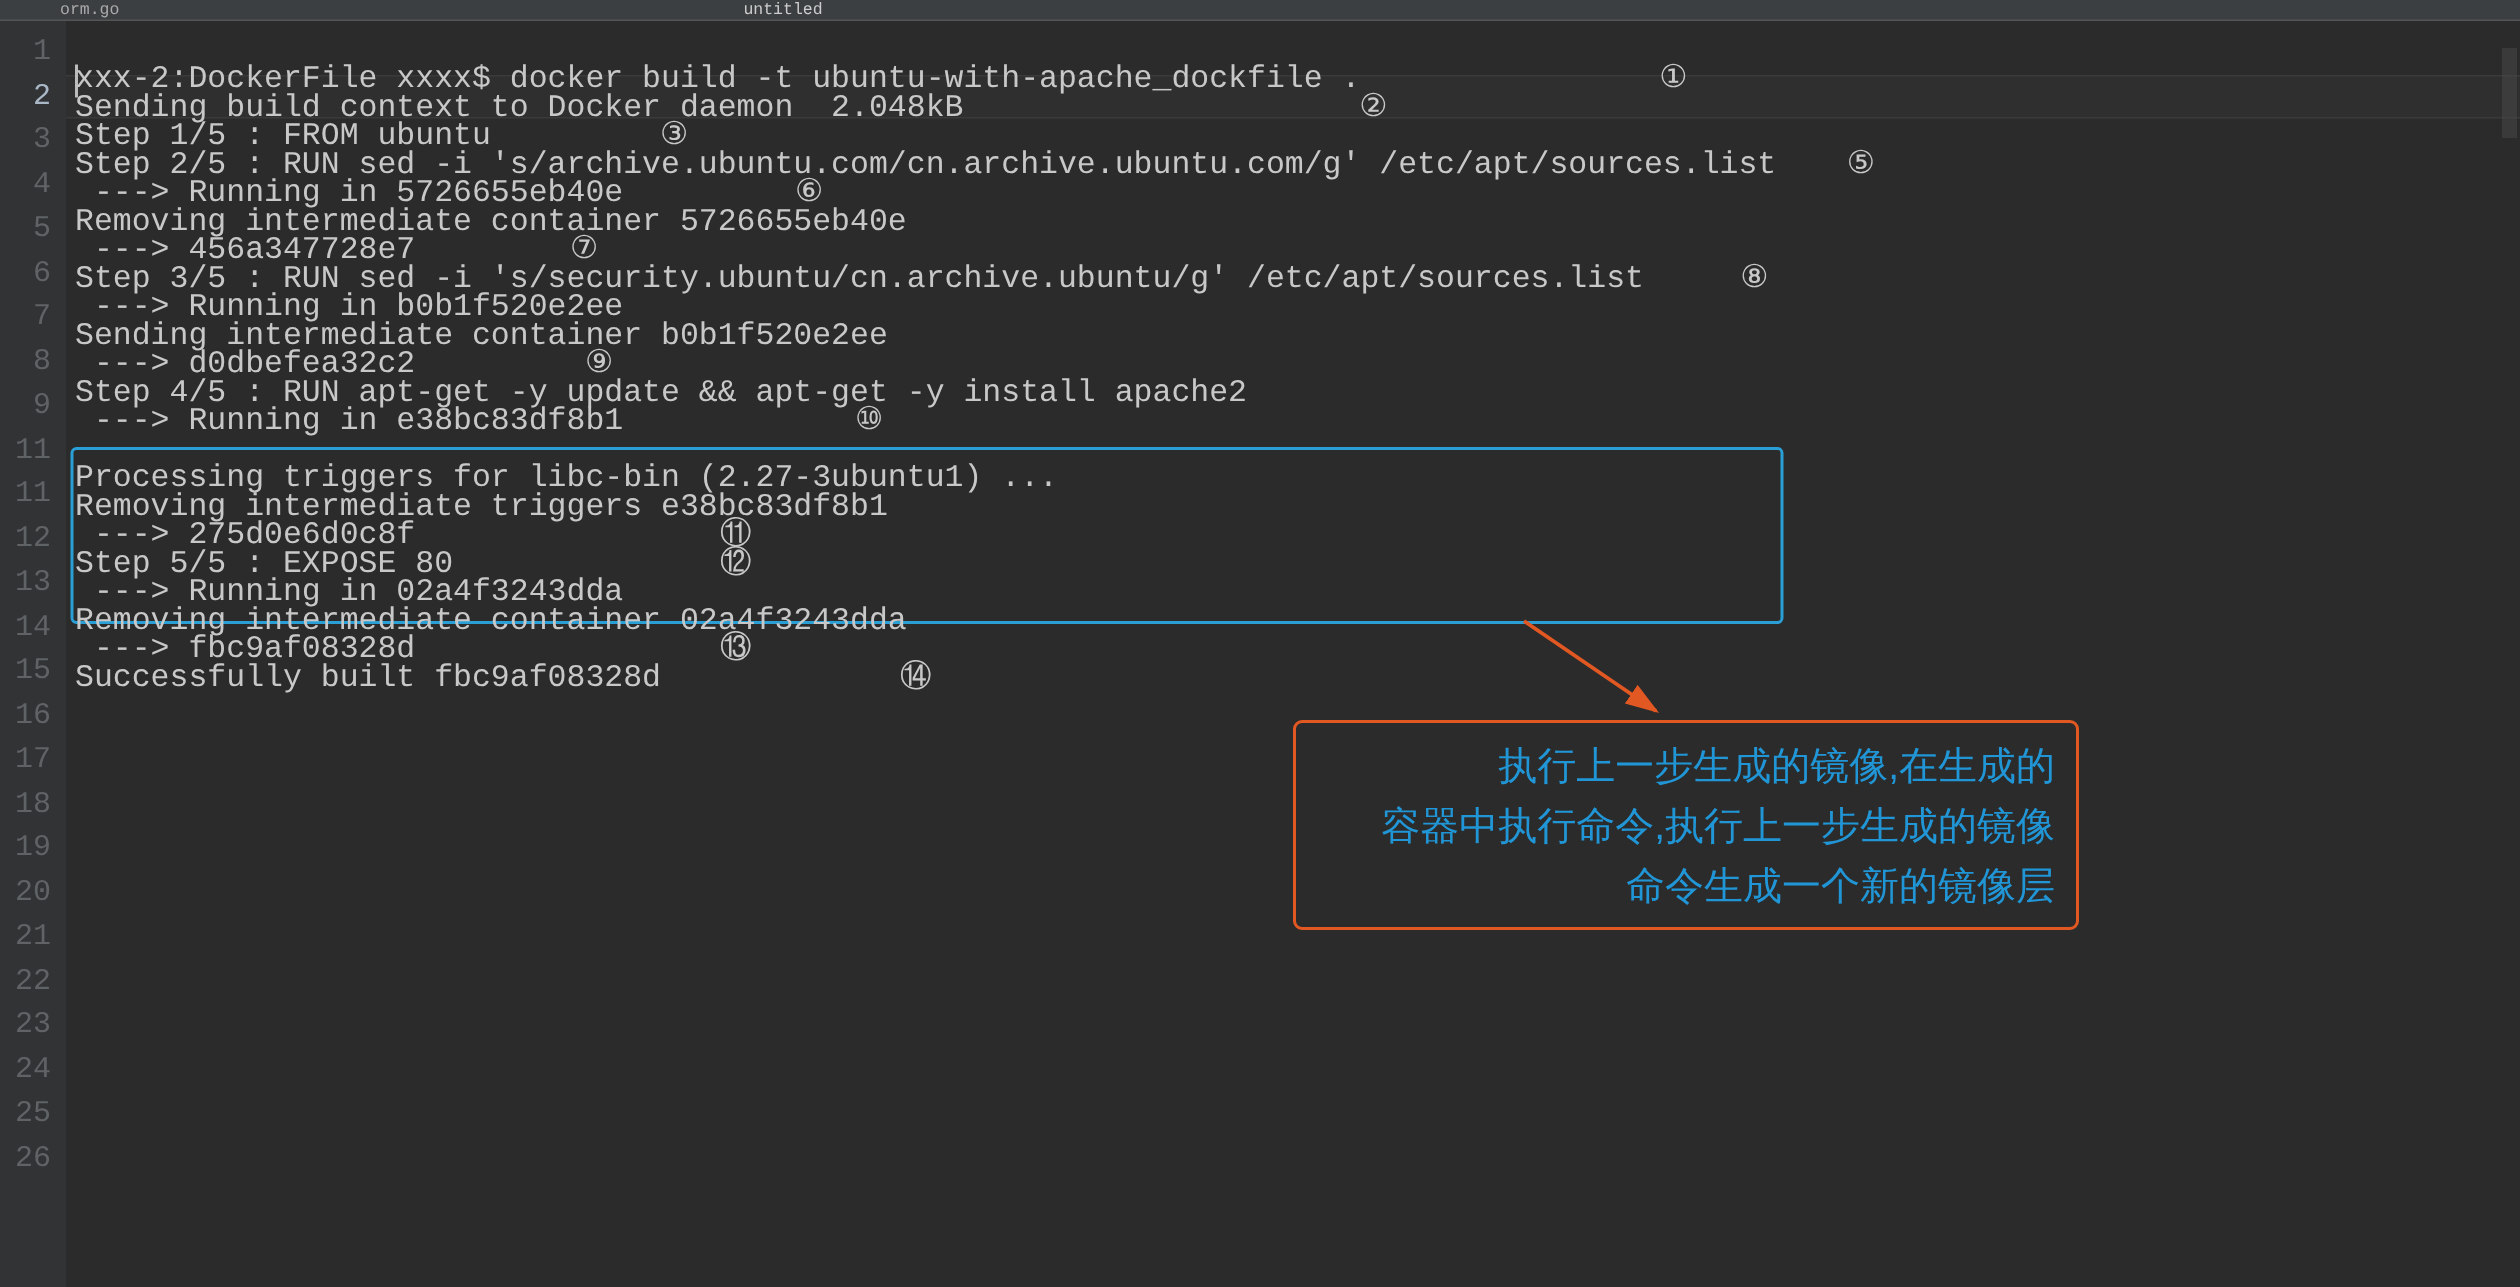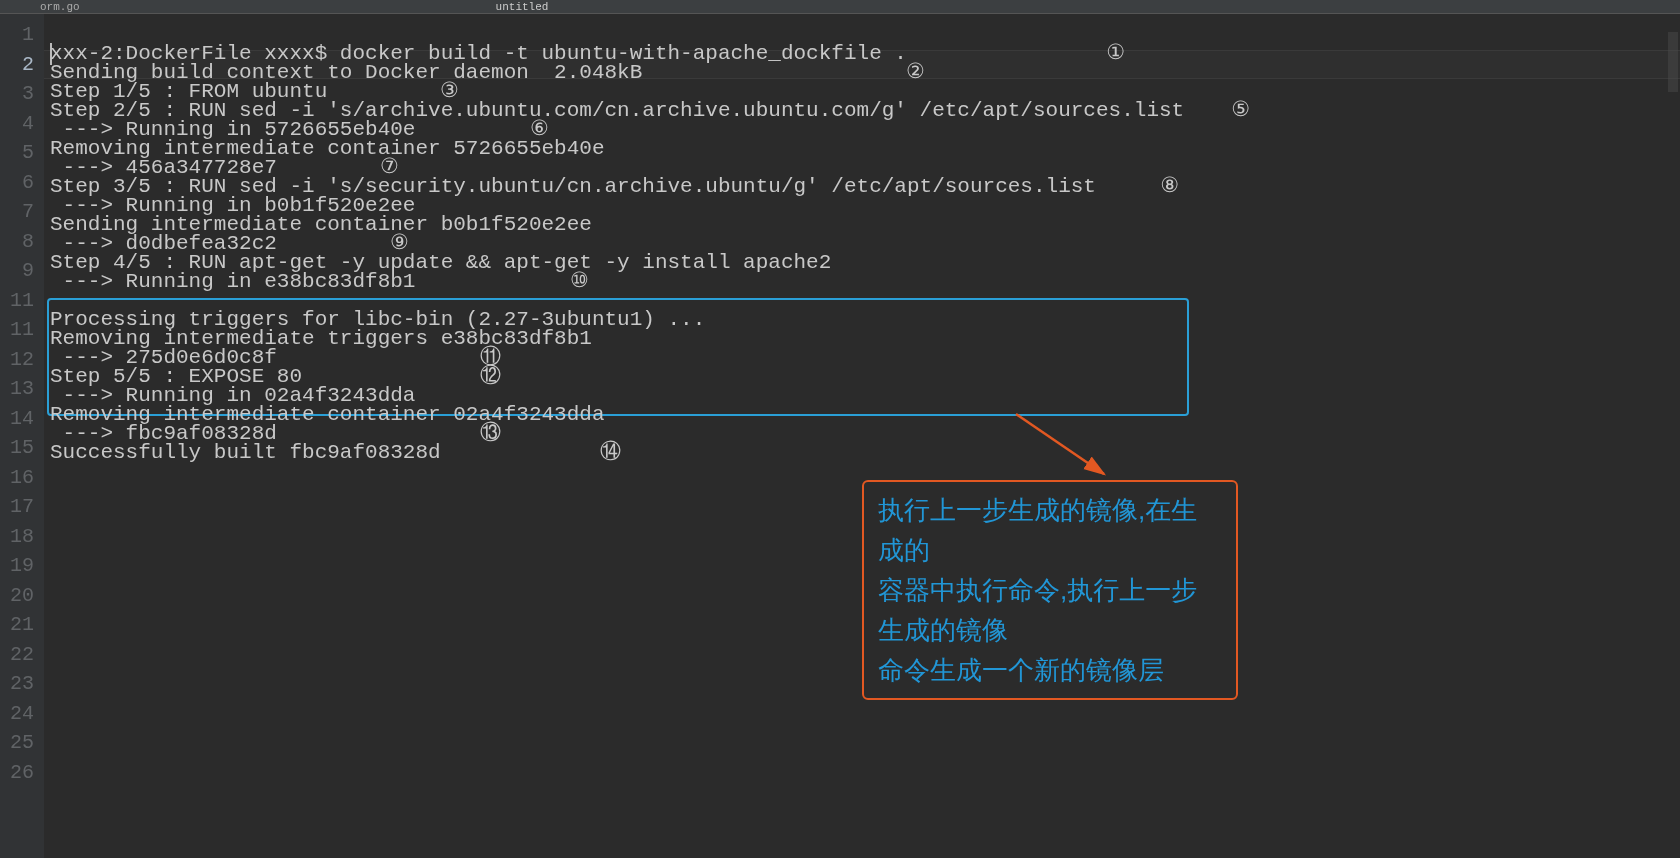--- a/index.html
+++ b/index.html
@@ -178,20 +178,20 @@
 
   <svg class="arrow-svg" width="1680" height="858" style="left:0;top:0">
     <defs>
       <marker id="ah" markerWidth="10" markerHeight="10" refX="8" refY="3" orient="auto">
         <path d="M0,0 L0,6 L9,3 z" fill="#e25822"></path>
       </marker>
     </defs>
     <line stroke="#e25822" stroke-width="2.5" marker-end="url(#ah)" x1="1016" y1="400" x2="1104" y2="460"></line>
   </svg>
 
-  <div class="orange-box" style="left: 862px; top: 466px; width: 376px;">
+  <div class="orange-box" style="left: 862px; top: 466px; width: 524px; text-align: right;">
     <div>执行上一步生成的镜像,在生成的</div>
     <div>容器中执行命令,执行上一步生成的镜像</div>
     <div>命令生成一个新的镜像层</div>
   </div>
 
   <div class="minimap"></div>
 </div>
 
 </body></html>

